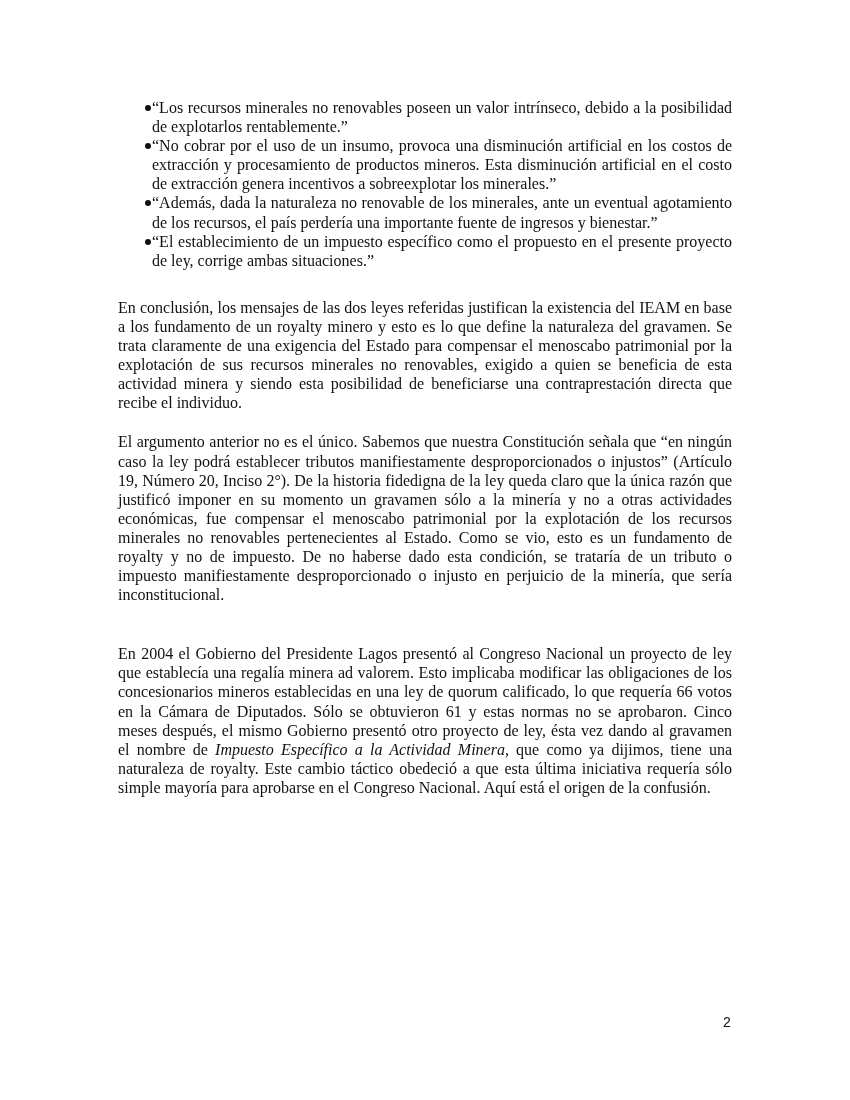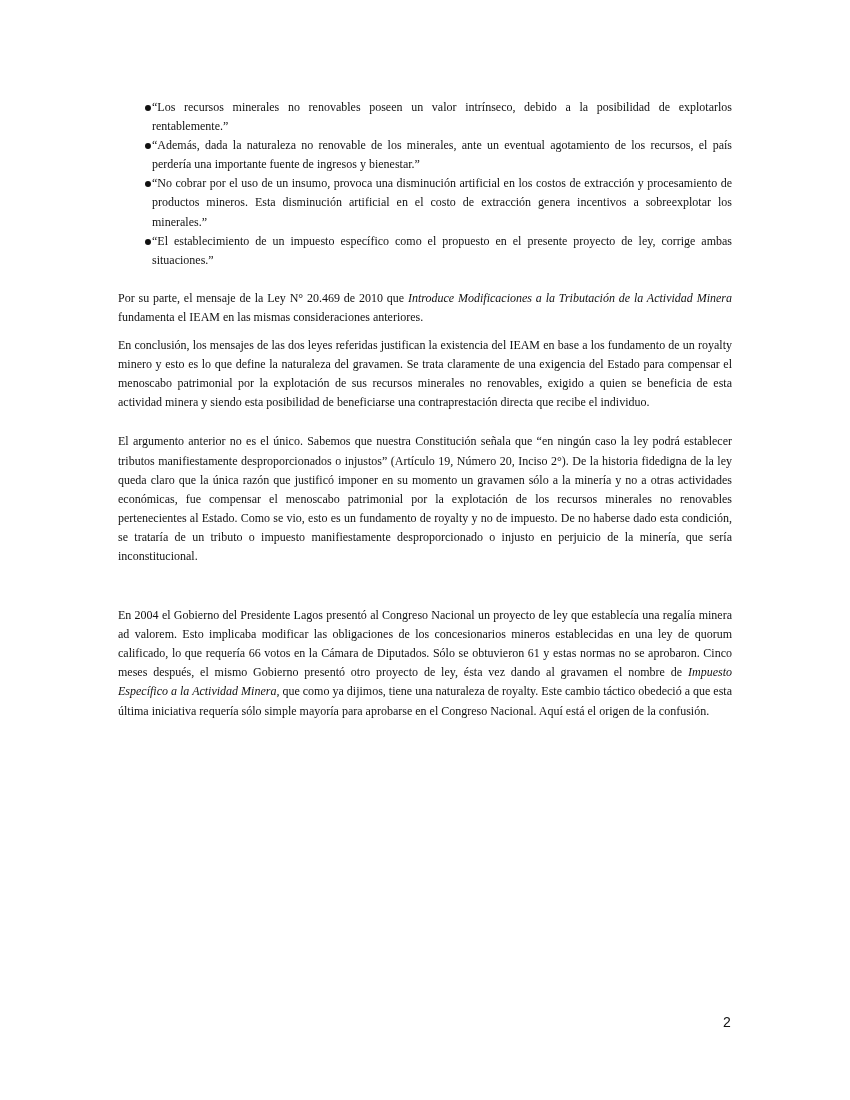--- a/index.html
+++ b/index.html
@@ -13,21 +13,21 @@
       position: relative;
       overflow: hidden;
       font-family: "Liberation Serif", "DejaVu Serif", serif;
       color: #111111;
     }
     .page {
       position: absolute;
       left: 118px;
       top: 98px;
       width: 614px;
-      font-size: 12px;
+      font-size: 16px;
       line-height: 19.1px;
     }
     .bullets {
       margin: 0;
       padding: 0;
       list-style: none;
     }
     .bullets li {
       position: relative;
       padding-left: 34px;
@@ -67,37 +67,34 @@
 
 <div class="page">
 
   <ul class="bullets">
     <li>
       <span class="dot"></span>
       <span class="txt">“Los recursos minerales no renovables poseen un valor intrínseco, debido a la posibilidad de explotarlos rentablemente.”</span>
     </li>
     <li>
       <span class="dot"></span>
-      <span class="txt">“Además, dada la naturaleza no renovable de los minerales, ante un eventual agotamiento de los recursos, el país perdería una importante fuente de ingresos y bienestar.”</span>
+      <span class="txt">“No cobrar por el uso de un insumo, provoca una disminución artificial en los costos de extracción y procesamiento de productos mineros.  Esta disminución artificial en el costo de extracción genera incentivos a sobreexplotar los minerales.”</span>
     </li>
     <li>
       <span class="dot"></span>
-      <span class="txt">“No cobrar por el uso de un insumo, provoca una disminución artificial en los costos de extracción y procesamiento de productos mineros.  Esta disminución artificial en el costo de extracción genera incentivos a sobreexplotar los minerales.”</span>
+      <span class="txt">“Además, dada la naturaleza no renovable de los minerales, ante un eventual agotamiento de los recursos, el país perdería una importante fuente de ingresos y bienestar.”</span>
     </li>
     <li>
       <span class="dot"></span>
       <span class="txt">“El establecimiento de un impuesto específico como el propuesto en el presente proyecto de ley, corrige ambas situaciones.”</span>
     </li>
   </ul>
 
   <div class="gap-s"></div>
 
-  <p class="para">
-    <span>Por su parte, el mensaje de la Ley N° 20.469 de 2010 que </span><em>Introduce Modificaciones a la Tributación de la Actividad Minera</em><span> fundamenta el IEAM en las mismas consideraciones anteriores.</span>
-  </p>
 
   <div class="gap-m"></div>
 
   <p class="para">En conclusión, los mensajes de las dos leyes referidas justifican la existencia del IEAM en base a los fundamento de un royalty minero y esto es lo que define la naturaleza del gravamen.  Se trata claramente de una exigencia del Estado para compensar el menoscabo patrimonial por la explotación de sus recursos minerales no renovables, exigido a quien se beneficia de esta actividad minera  y siendo esta posibilidad de beneficiarse una contraprestación directa que recibe el individuo.</p>
 
   <div class="gap-l"></div>
 
   <p class="para">El argumento anterior no es el único.  Sabemos que nuestra Constitución señala que “en ningún caso la ley podrá establecer tributos manifiestamente desproporcionados o injustos” (Artículo 19, Número 20, Inciso 2°).  De la historia fidedigna de la ley queda claro que la única razón que justificó imponer en su momento un gravamen sólo a la minería y no a otras actividades económicas, fue compensar el menoscabo patrimonial por la explotación de los recursos minerales no renovables pertenecientes al Estado.  Como se vio, esto es un fundamento de royalty y no de impuesto.  De no haberse dado esta condición, se trataría de un tributo o impuesto manifiestamente desproporcionado o injusto en perjuicio de la minería, que sería inconstitucional.</p>
 
   <div class="gap-l"></div>

